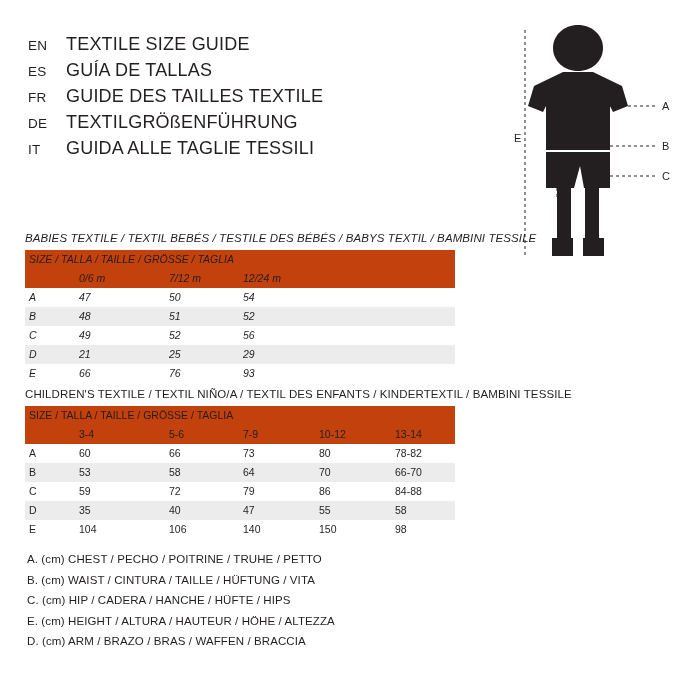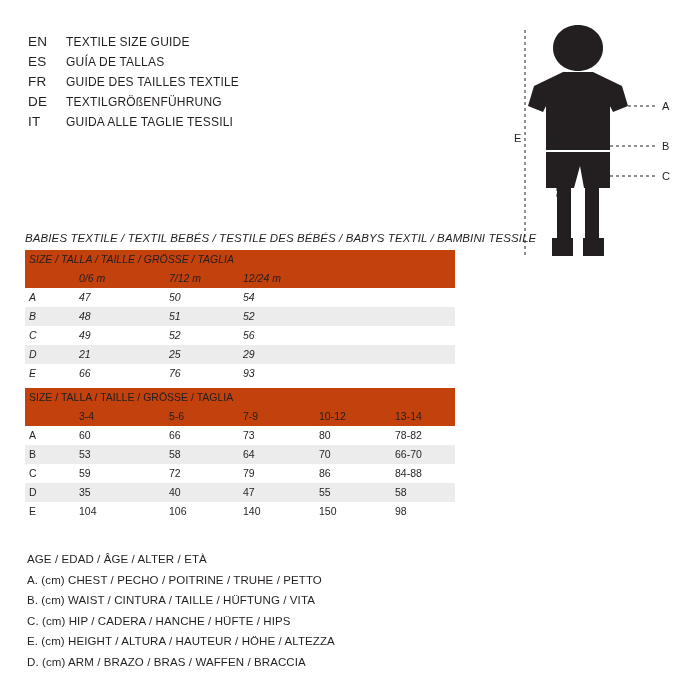--- a/index.html
+++ b/index.html
@@ -34,21 +34,21 @@
     align-items: baseline;
     margin-bottom: 5px;
   }
   .title-lang {
     width: 38px;
     flex: 0 0 38px;
     font-size: 13.5px;
     letter-spacing: 0.2px;
   }
   .title-text {
-    font-size: 12px;
+    font-size: 18px;
     letter-spacing: 0.2px;
   }
 
   
   .figure {
     position: absolute;
     left: 500px;
     top: 20px;
     width: 190px;
     height: 260px;
@@ -215,20 +215,21 @@
         <td>E</td>
         <td>66</td>
         <td>76</td>
         <td>93</td>
       </tr>
     </tbody>
       </table>
   </div>
 
   <div class="section" style="top:388px;">
+    <div class="section-title">CHILDREN'S TEXTILE / TEXTIL NIÑO/A / TEXTIL DES ENFANTS / KINDERTEXTIL / BAMBINI TESSILE</div>
     <table class="size wide">
       <colgroup>
         <col style="width:50px">
         <col style="width:90px">
         <col style="width:74px">
         <col style="width:76px">
         <col style="width:76px">
         <col style="width:64px">
       </colgroup>
       <tbody>
@@ -281,21 +282,20 @@
         <td>106</td>
         <td>140</td>
         <td>150</td>
         <td>98</td>
       </tr>
     </tbody>
       </table>
   </div>
 
   <div class="legend" style="top:549px;">
-    <div class="legend-line">AGE / EDAD / ÂGE / ALTER / ETÀ</div>
     <div class="legend-line">A. (cm) CHEST / PECHO / POITRINE / TRUHE / PETTO</div>
     <div class="legend-line">B. (cm) WAIST / CINTURA / TAILLE / HÜFTUNG / VITA</div>
     <div class="legend-line">C. (cm) HIP / CADERA / HANCHE / HÜFTE / HIPS</div>
     <div class="legend-line">E. (cm) HEIGHT / ALTURA / HAUTEUR / HÖHE / ALTEZZA</div>
     <div class="legend-line">D. (cm) ARM / BRAZO / BRAS / WAFFEN / BRACCIA</div>
   </div>
 
 </div>
 
 </body></html>

